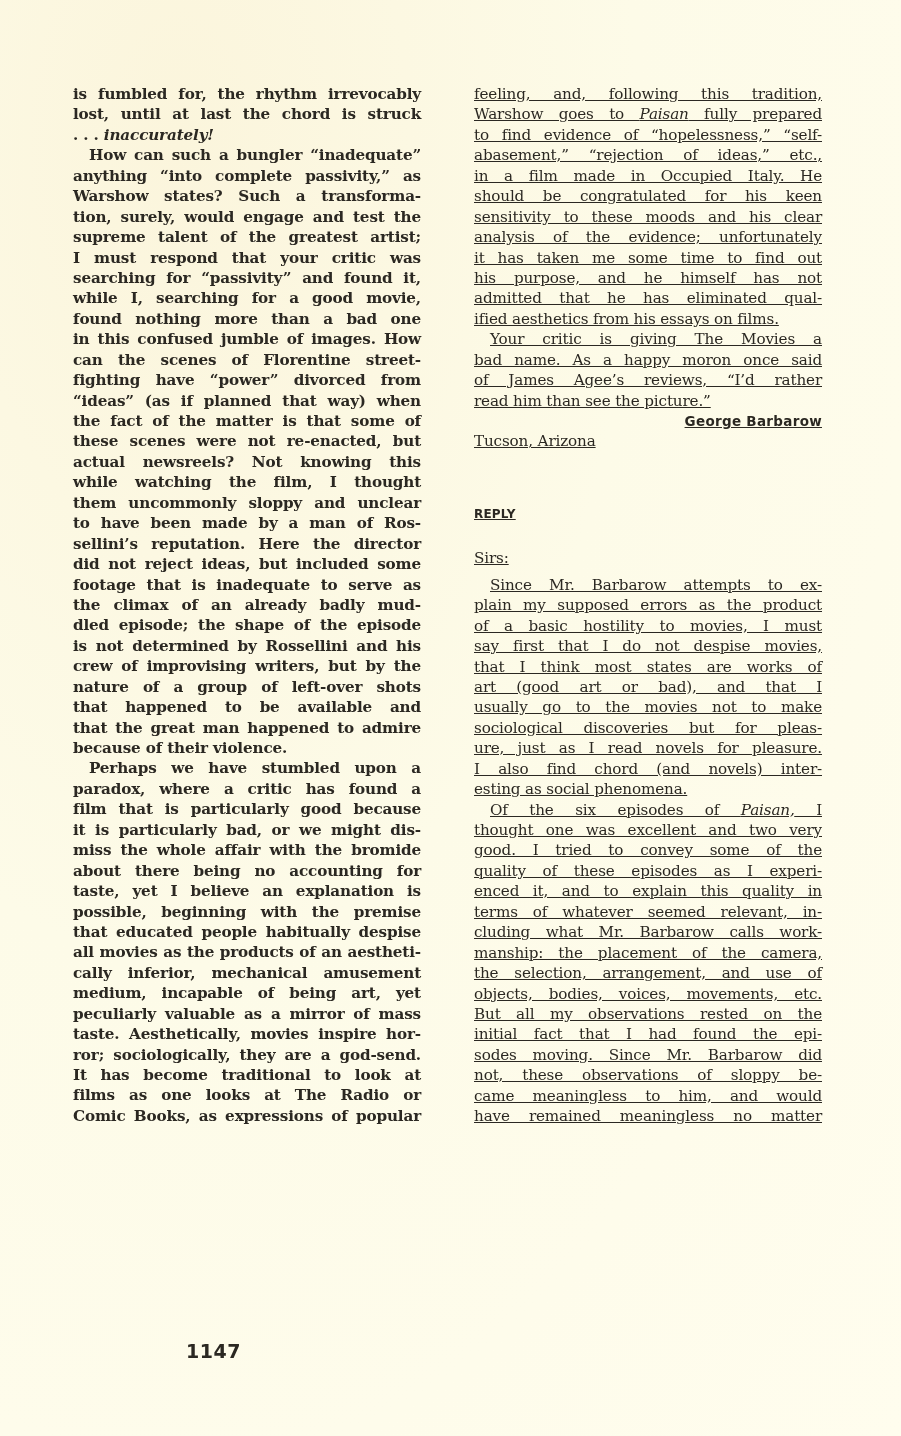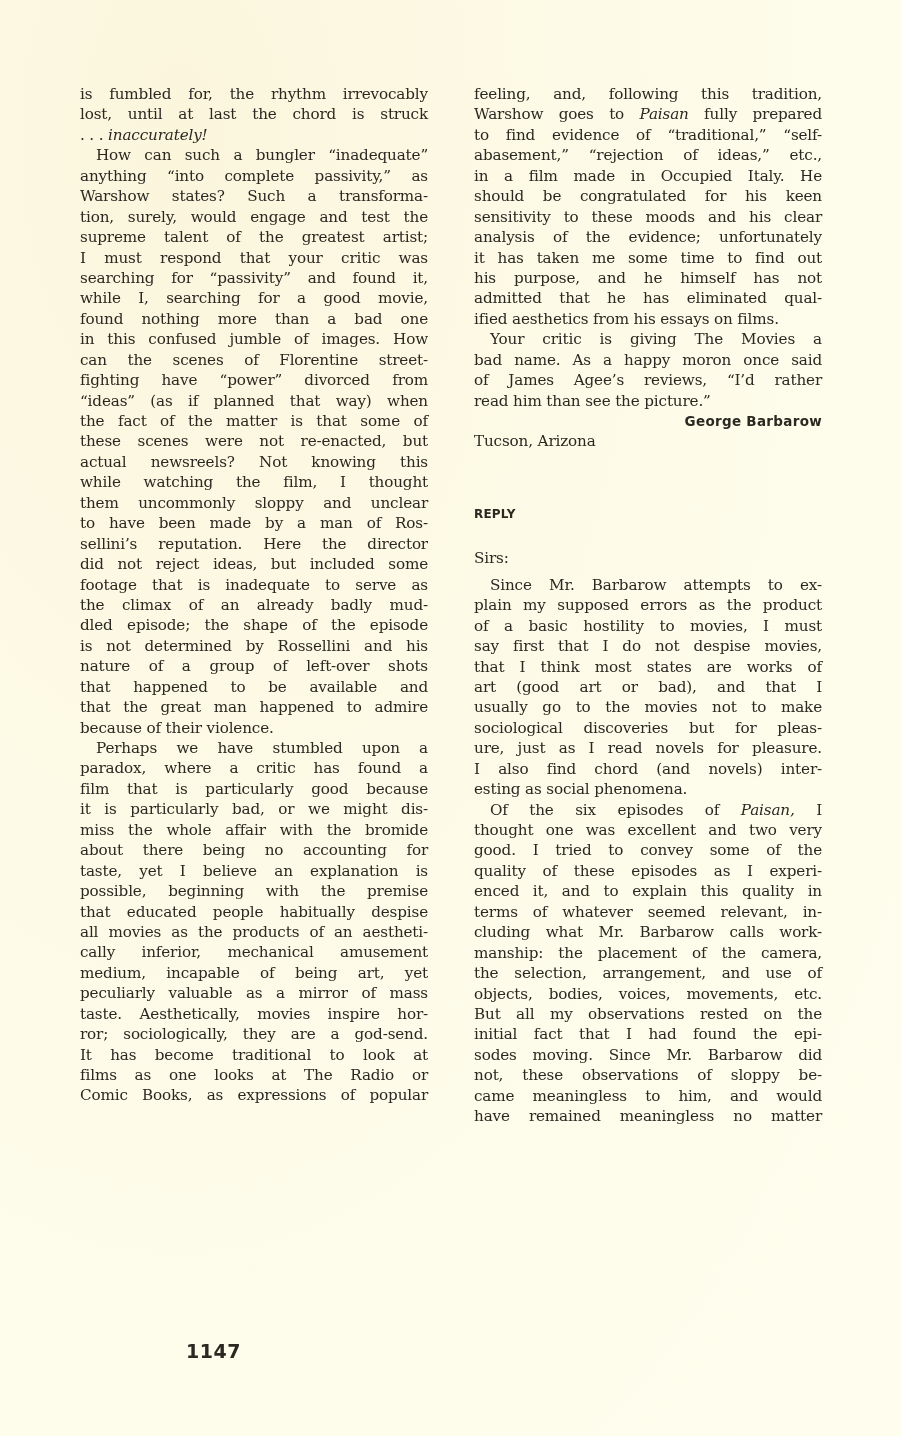--- a/index.html
+++ b/index.html
@@ -12,22 +12,22 @@
   }
   .page {
     position: absolute; left: 0; top: 0; width: 901px; height: 1436px;
     background: radial-gradient(ellipse at 20% 10%, #fbf5dc 0%, #fdfbe8 45%, #fffdee 100%);
   }
   .col {
     position: absolute; top: 84px; width: 348px;
     font-size: 15.2px; line-height: 20.45px;
     letter-spacing: -0.15px;
   }
-  .col.left { left: 80px; }
-  .col.right { left: 474px; }
+  .col.left { left: 73px; font-weight: bold; }
+  .col.right { left: 474px; text-decoration: underline; }
   .line {
     display: block; height: 20.45px; white-space: nowrap;
     text-align: justify; text-align-last: justify;
   }
   .line.last { text-align-last: left; }
   .line.indent { padding-left: 16px; }
   .line.right-align { text-align: right; text-align-last: right; }
   .sig {
     font-family: "DejaVu Sans", "Liberation Sans", sans-serif;
     font-weight: bold; font-size: 13.5px; letter-spacing: 0.3px;
@@ -72,20 +72,21 @@
     <span class="line">actual newsreels? Not knowing this</span>
     <span class="line">while watching the film, I thought</span>
     <span class="line">them uncommonly sloppy and unclear</span>
     <span class="line">to have been made by a man of Ros-</span>
     <span class="line">sellini’s reputation. Here the director</span>
     <span class="line">did not reject ideas, but included some</span>
     <span class="line">footage that is inadequate to serve as</span>
     <span class="line">the climax of an already badly mud-</span>
     <span class="line">dled episode; the shape of the episode</span>
     <span class="line">is not determined by Rossellini and his</span>
+    <span class="line">crew of improvising writers, but by the</span>
     <span class="line">nature of a group of left-over shots</span>
     <span class="line">that happened to be available and</span>
     <span class="line">that the great man happened to admire</span>
     <span class="line last">because of their violence.</span>
     <span class="line indent">Perhaps we have stumbled upon a</span>
     <span class="line">paradox, where a critic has found a</span>
     <span class="line">film that is particularly good because</span>
     <span class="line">it is particularly bad, or we might dis-</span>
     <span class="line">miss the whole affair with the bromide</span>
     <span class="line">about there being no accounting for</span>
@@ -99,21 +100,21 @@
     <span class="line">taste. Aesthetically, movies inspire hor-</span>
     <span class="line">ror; sociologically, they are a god-send.</span>
     <span class="line">It has become traditional to look at</span>
     <span class="line">films as one looks at The Radio or</span>
     <span class="line">Comic Books, as expressions of popular</span>
   </div>
 
   <div class="col right">
     <span class="line">feeling, and, following this tradition,</span>
     <span class="line"><span>Warshow goes to </span><em>Paisan</em><span> fully prepared</span></span>
-    <span class="line">to find evidence of “traditional,” “self-</span>
+    <span class="line">to find evidence of “hopelessness,” “self-</span>
     <span class="line">abasement,” “rejection of ideas,” etc.,</span>
     <span class="line">in a film made in Occupied Italy. He</span>
     <span class="line">should be congratulated for his keen</span>
     <span class="line">sensitivity to these moods and his clear</span>
     <span class="line">analysis of the evidence; unfortunately</span>
     <span class="line">it has taken me some time to find out</span>
     <span class="line">his purpose, and he himself has not</span>
     <span class="line">admitted that he has eliminated qual-</span>
     <span class="line last">ified aesthetics from his essays on films.</span>
     <span class="line indent">Your critic is giving The Movies a</span>

